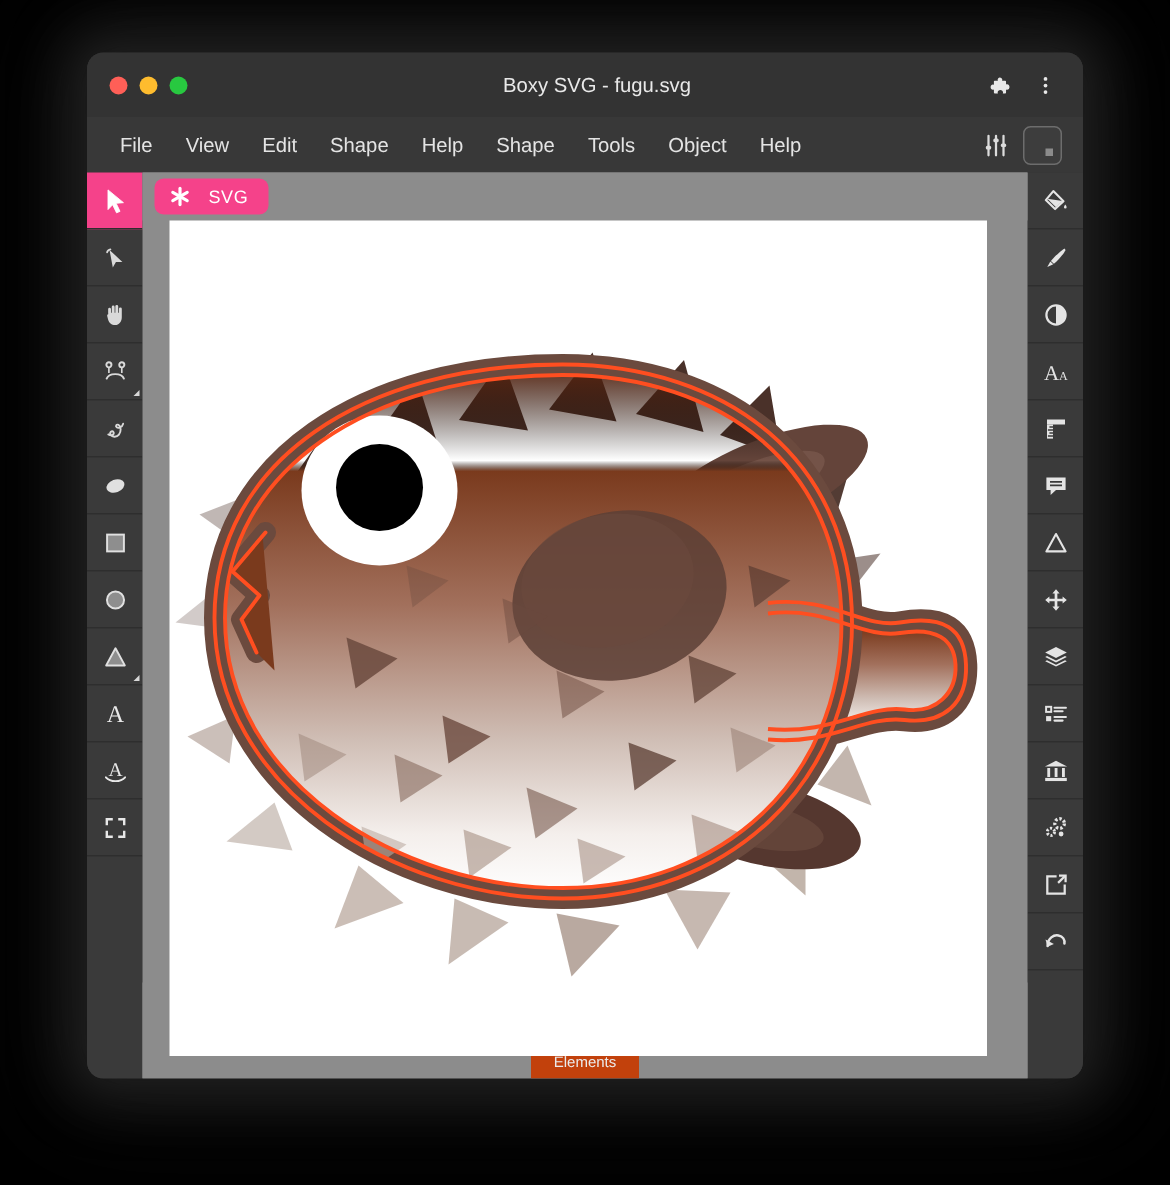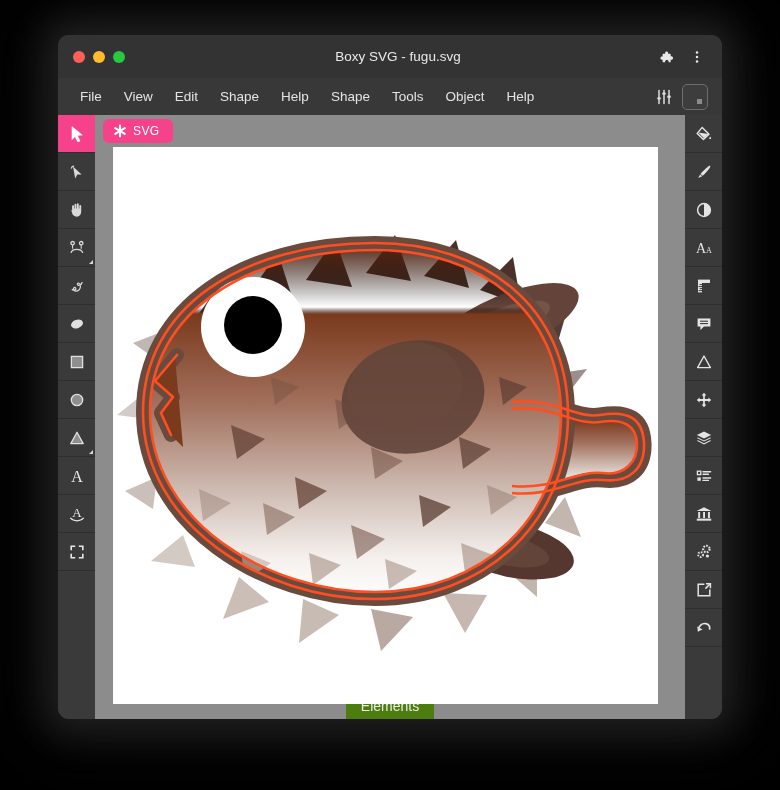--- a/index.html
+++ b/index.html
@@ -141,21 +141,21 @@
     height: 32px;
     flex: 0 0 32px;
     display: flex;
     align-items: center;
     padding-left: 8px;
     background: #8c8c8c;
   }
   .doc-tab {
     display: flex;
     align-items: center;
-    gap: 6px;
+    gap: 12px;
     background: #f5428a;
     color: #ffffff;
     font-size: 12px;
     padding: 5px 13px 5px 10px;
     border-radius: 6px;
     letter-spacing: .4px;
   }
   .canvas-wrap {
     flex: 1;
     position: relative;
@@ -172,23 +172,23 @@
 
   .bottombar {
     height: 64px;
     flex: 0 0 64px;
     background: #8c8c8c;
     display: flex;
     align-items: flex-end;
     justify-content: center;
   }
   .elements-tab {
-    background: #4d7c0f;
+    background: #c2410c;
     color: #ebebeb;
-    font-size: 14px;
+    font-size: 10px;
     padding: 5px 15px;
     border-radius: 5px 5px 0 0;
     margin-top: 44px;
   }
 
   
   .tools-right {
     width: 37px;
     flex: 0 0 37px;
     background: #3a3a3a;

